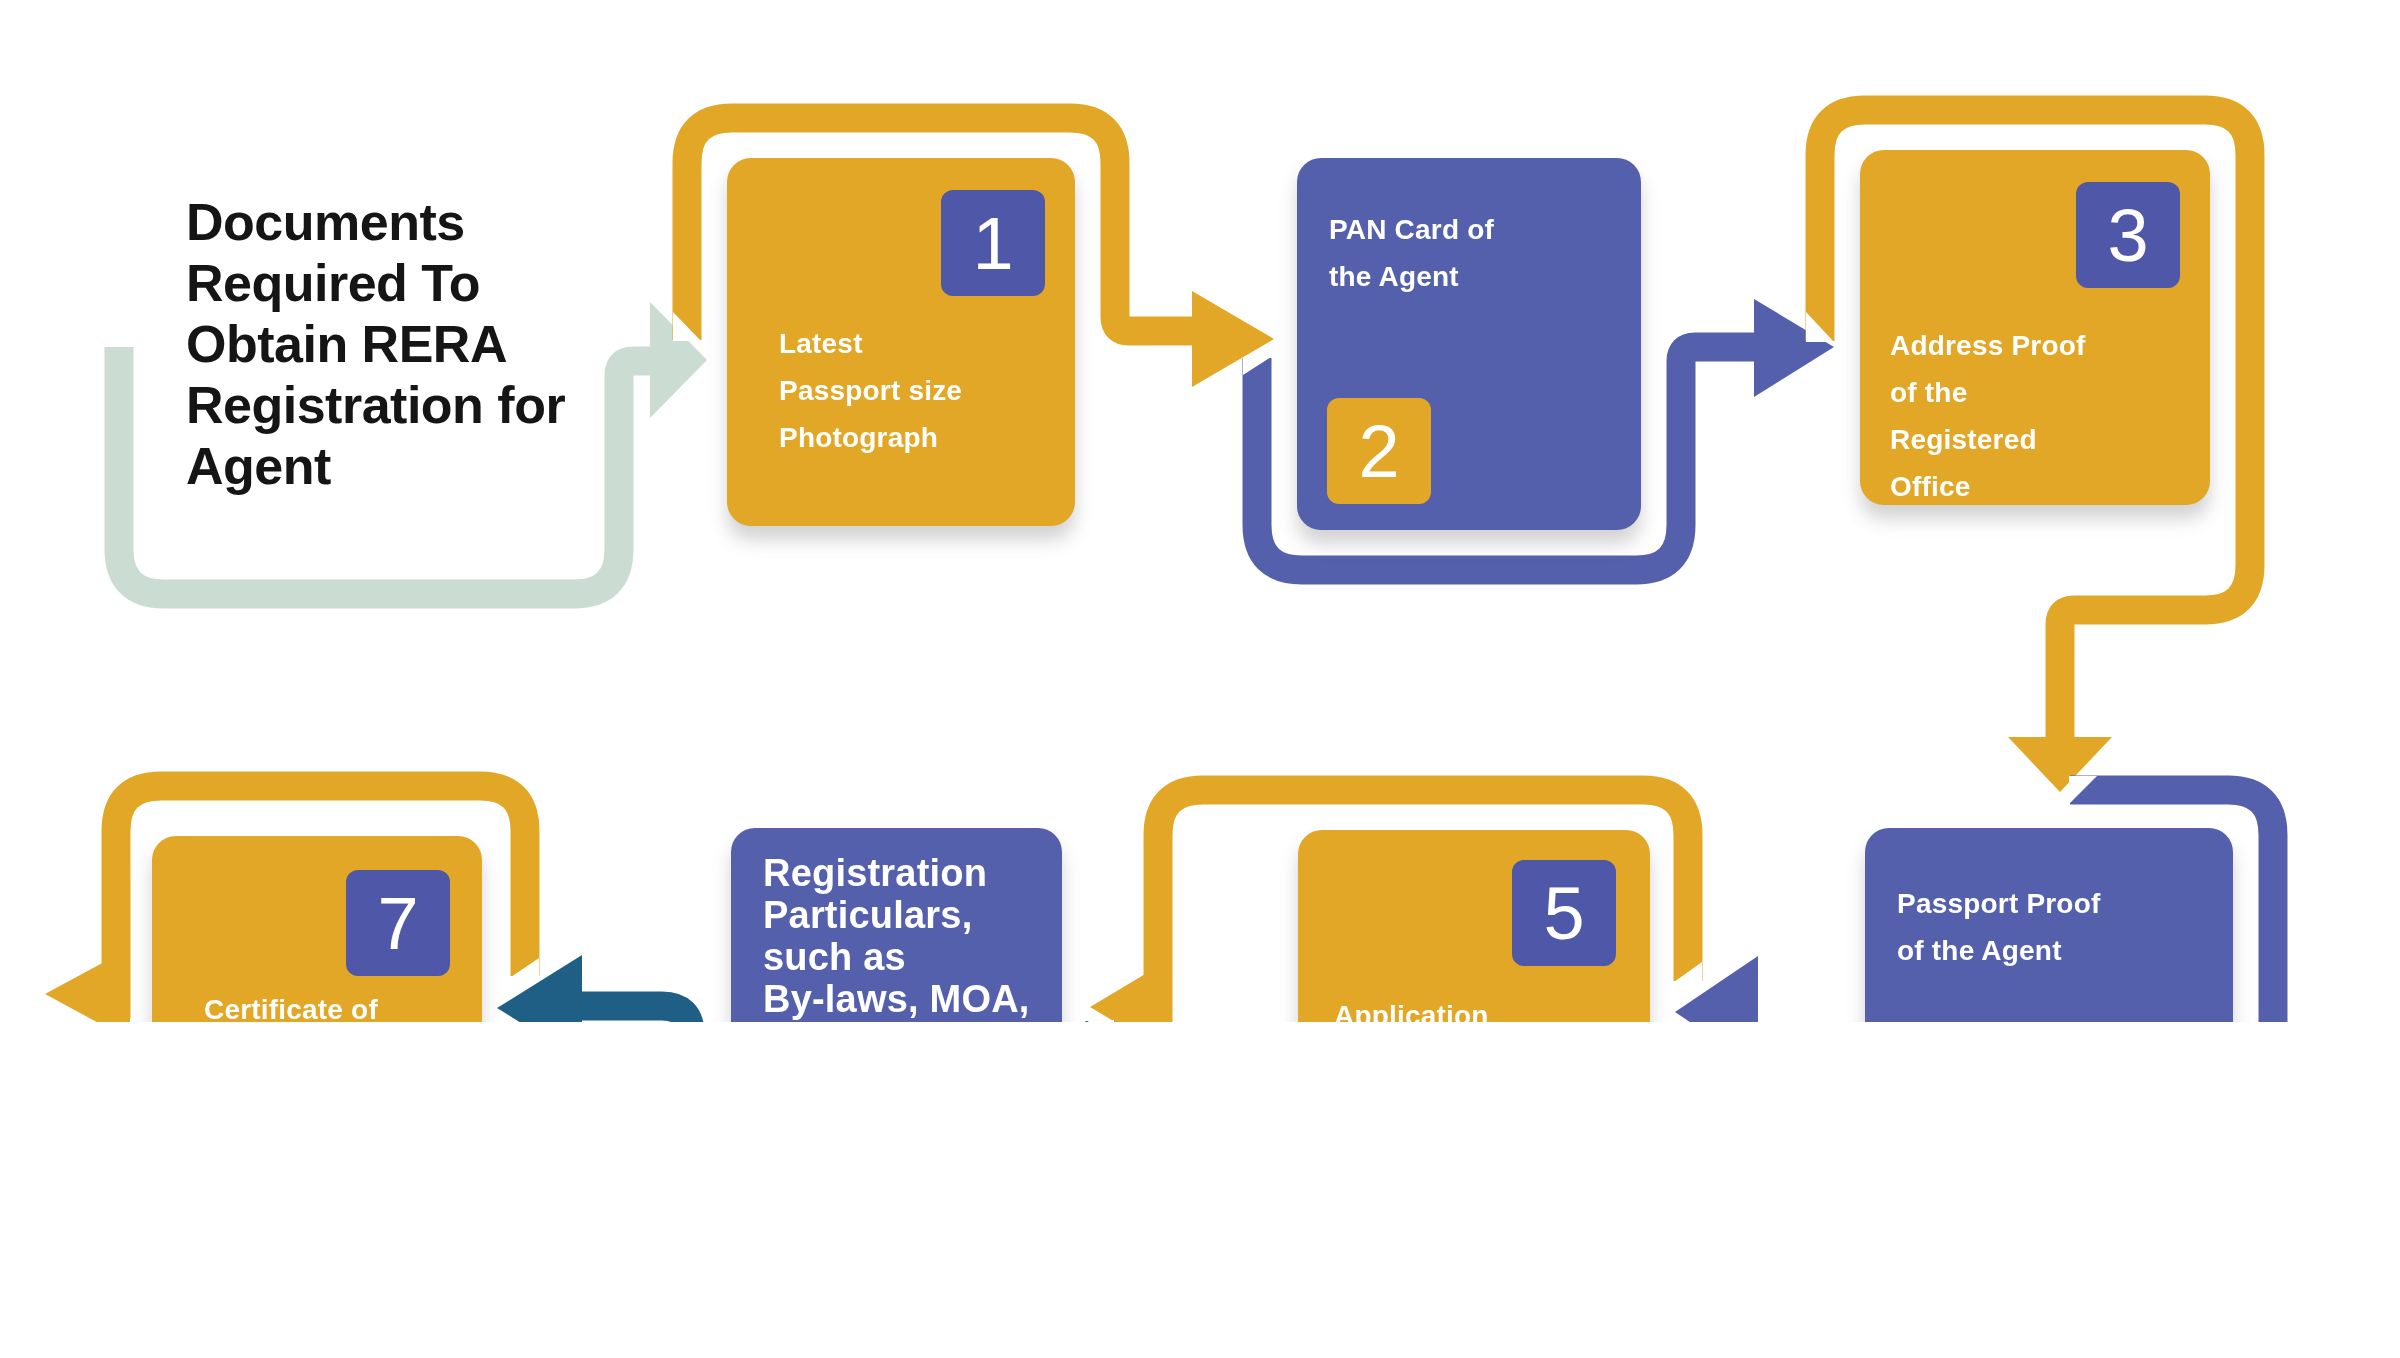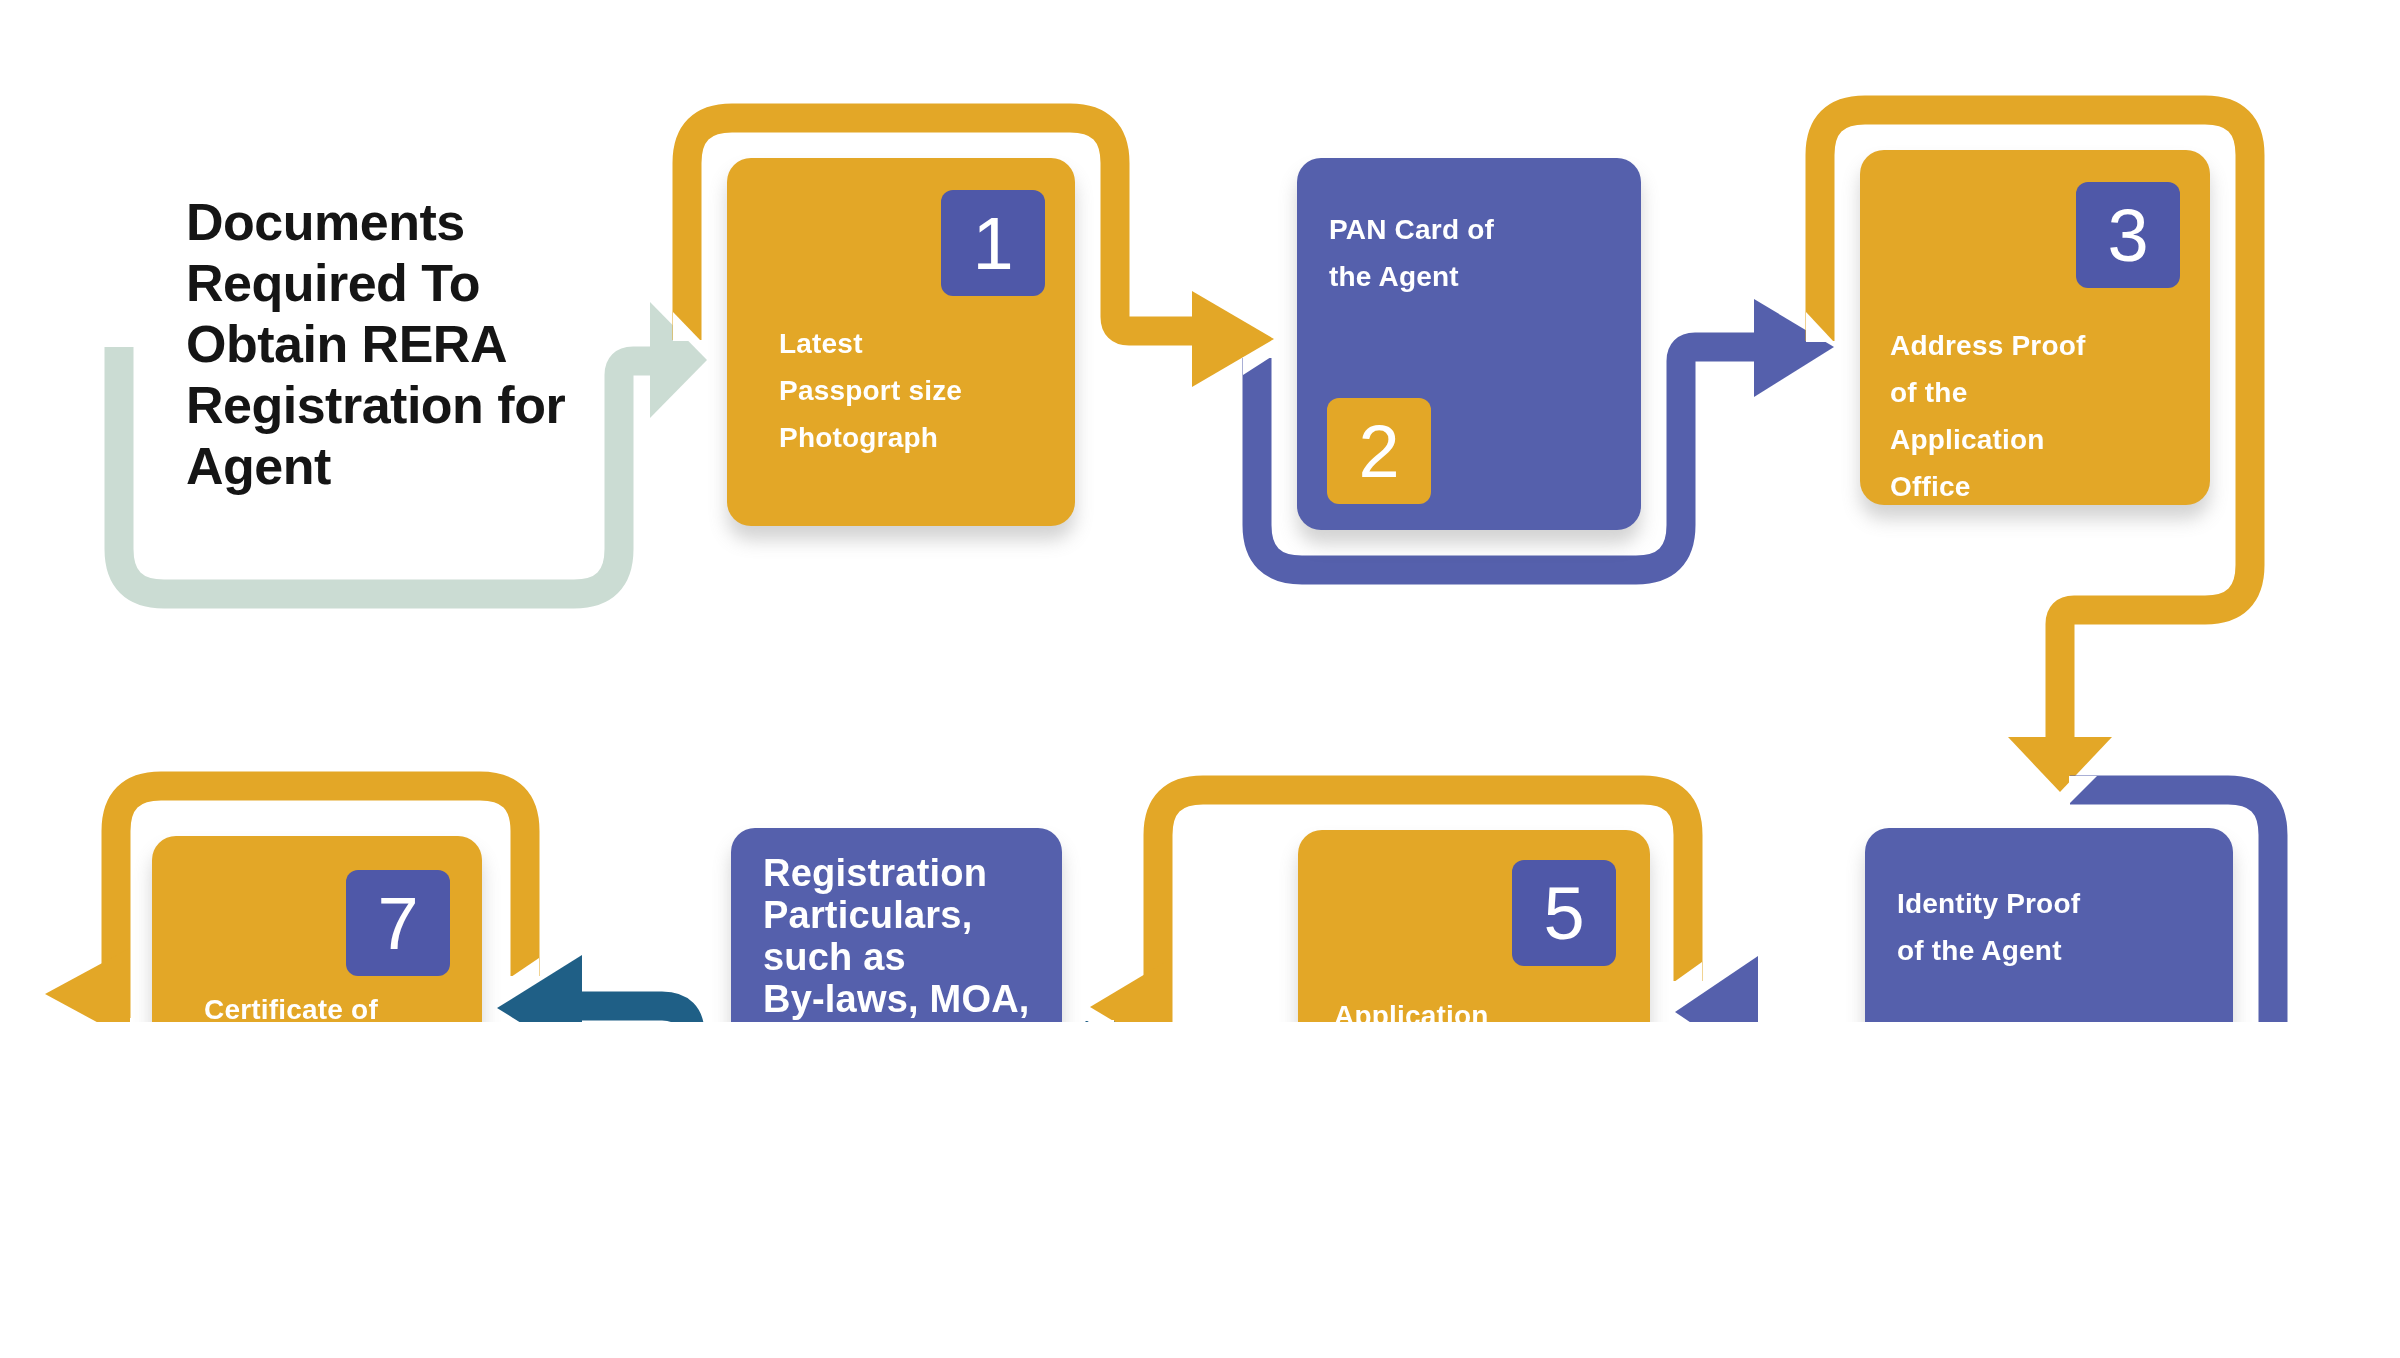--- a/index.html
+++ b/index.html
@@ -167,27 +167,27 @@
   <div class="panel blue p2">
     <div class="badge gold-badge">2</div>
     <div class="label">PAN Card of
 the Agent</div>
   </div>
 
   <div class="panel gold p3">
     <div class="badge blue-badge">3</div>
     <div class="label">Address Proof
 of the
-Application
+Registered
 Office</div>
   </div>
 
   <div class="panel blue p4">
     <div class="badge gold-badge">4</div>
-    <div class="label">Identity Proof
+    <div class="label">Passport Proof
 of the Agent</div>
   </div>
 
   <div class="panel gold p5">
     <div class="badge blue-badge">5</div>
     <div class="label">Application
 Form for
 Registration</div>
   </div>
 

